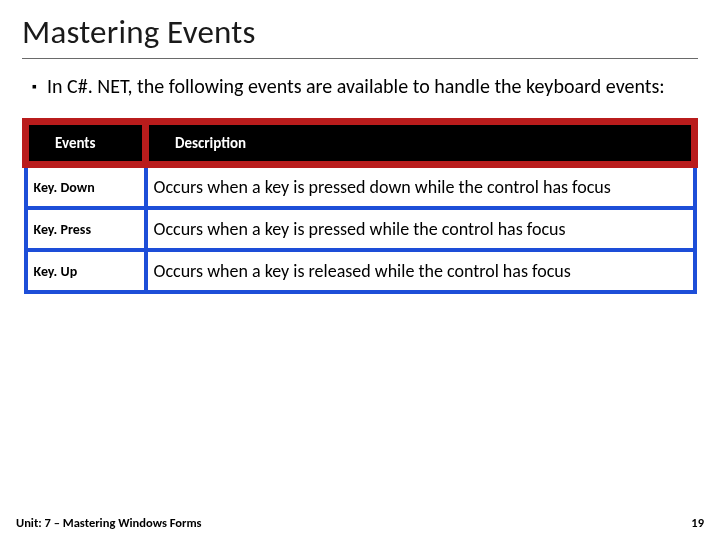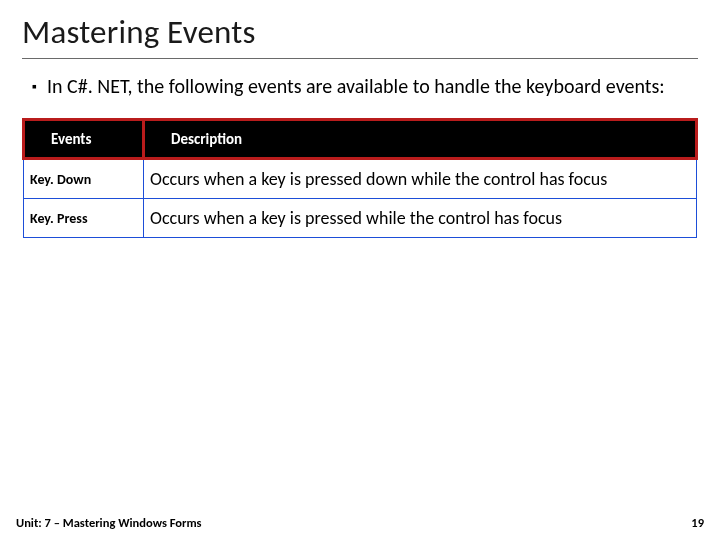--- a/index.html
+++ b/index.html
@@ -53,24 +53,24 @@
     table-layout: fixed;
   }
   table.events col.c-event { width: 120px; }
   table.events th {
     background: #000;
     color: #fff;
     text-align: left;
     font-weight: 700;
     font-size: 15px;
     padding: 9px 10px 9px 26px;
-    border: 3px solid #b91c1c;
+    border: 7px solid #b91c1c;
   }
   table.events td {
-    border: 1px solid #1d4ed8;
+    border: 4px solid #1d4ed8;
     padding: 8px 10px 8px 6px;
     vertical-align: middle;
   }
   table.events td.ev {
     font-size: 14px;
     font-weight: 700;
   }
   table.events td.desc {
     font-size: 18px;
     font-weight: 400;
@@ -119,20 +119,24 @@
     </thead>
     <tbody>
       <tr>
         <td class="ev">Key. Down</td>
         <td class="desc">Occurs when a key is pressed down while the control has focus</td>
       </tr>
       <tr>
         <td class="ev">Key. Press</td>
         <td class="desc">Occurs when a key is pressed while the control has focus</td>
       </tr>
+      <tr>
+        <td class="ev">Key. Up</td>
+        <td class="desc">Occurs when a key is released while the control has focus</td>
+      </tr>
     </tbody>
   </table>
 
 </div>
 
 <div class="footer">
   <span class="unit">Unit: 7 – Mastering Windows Forms</span>
   <span class="spacer"></span>
   <span class="page">19</span>
 </div>

